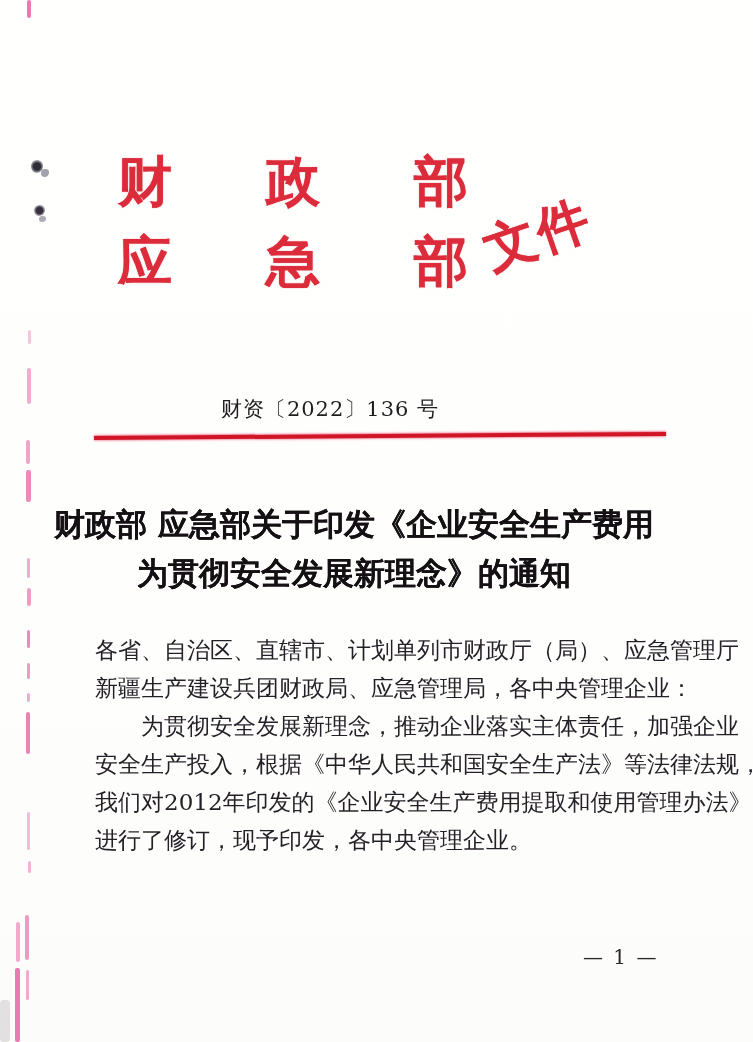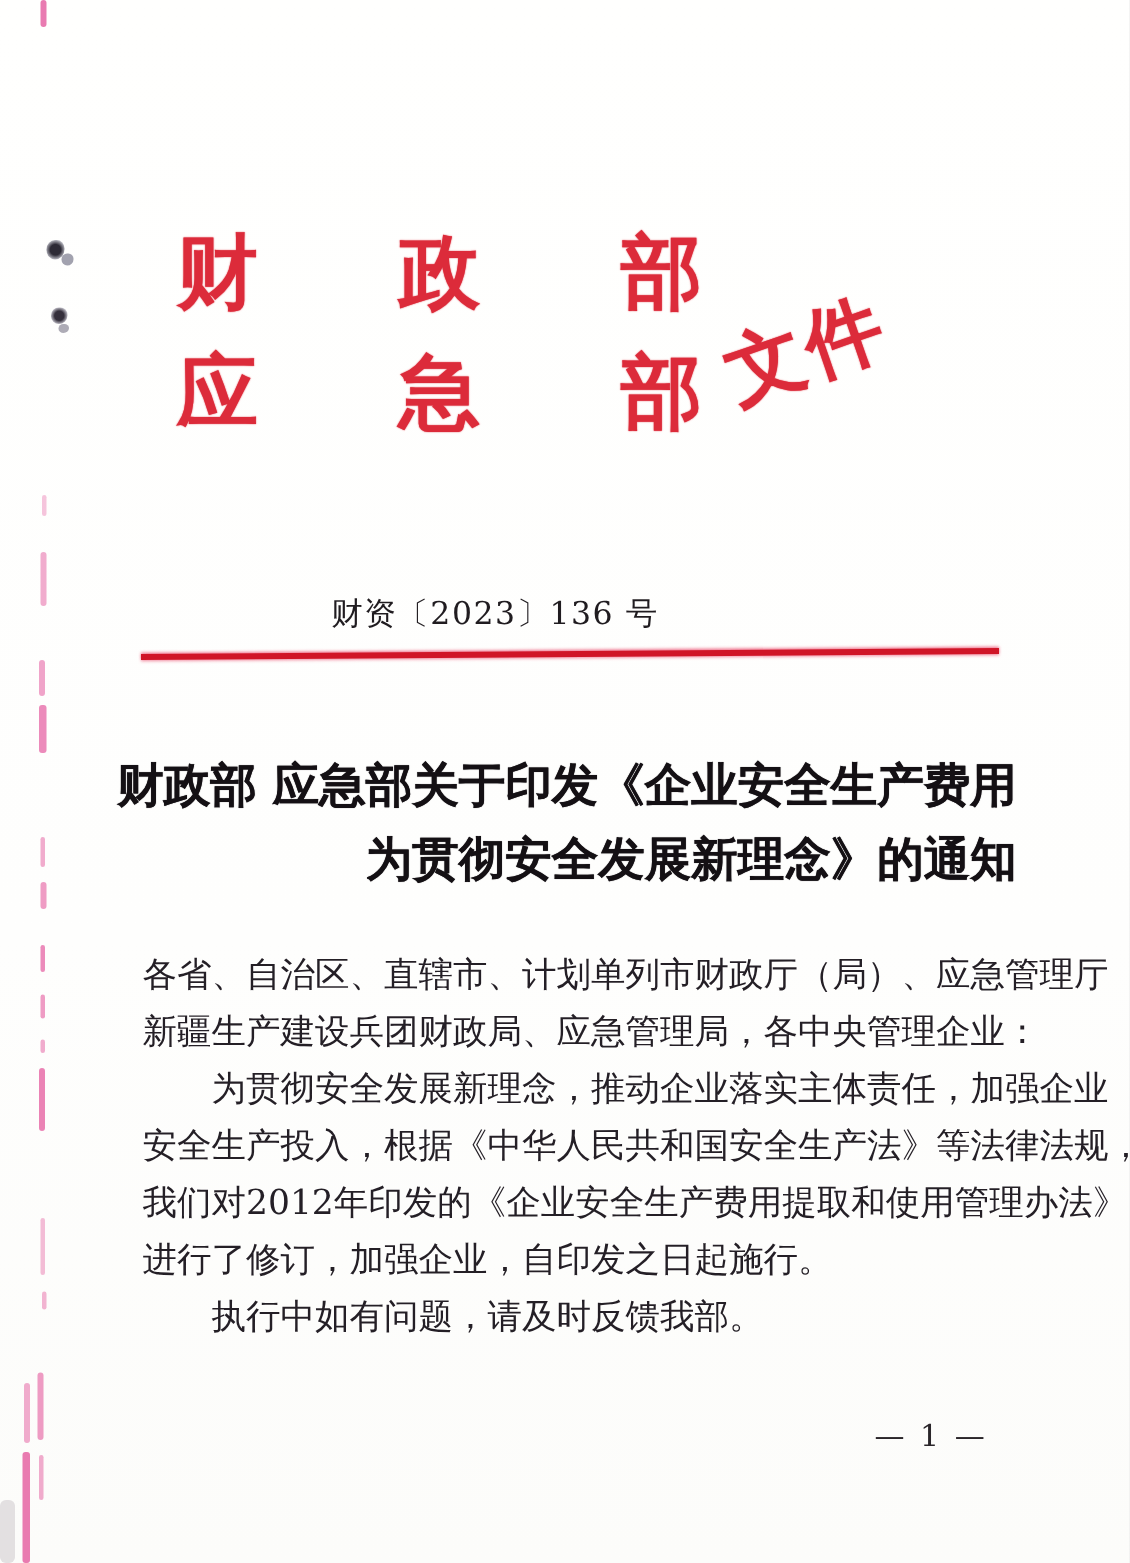--- a/index.html
+++ b/index.html
@@ -58,27 +58,26 @@
     position:absolute;left:94px;top:434px;
     width:572px;height:4px;
     background:var(--line-red);
     box-shadow:0 -1px 2px rgba(236,90,120,.75),0 1px 2px rgba(236,90,120,.55);
     transform:rotate(-0.4deg);
   }
   
   .title{
     position:absolute;left:354px;top:500px;
     transform:translateX(-50%);
-    text-align:right;
+    text-align:center;
     font-size:31px;font-weight:bold;
     line-height:49px;
     color:#141014;
     white-space:nowrap;
     text-shadow:0 0 .5px currentColor;
-    margin-left:24px;
   }
   
   .body-text{
     position:absolute;left:95px;top:631px;width:575px;
     font-size:23px;
     color:#241f26;
   }
   .bl{
     height:38px;line-height:38px;
     white-space:nowrap;
@@ -108,37 +107,36 @@
       <span>部</span>
     </div>
     <div class="lh-row lh-row2">
       <span>应</span>
       <span>急</span>
       <span>部</span>
     </div>
   </div>
   <div class="stamp">文件</div>
 
-  <div class="doc-number">财资〔2023〕136 号</div>
+  <div class="doc-number">财资〔2022〕136 号</div>
 
   <div class="red-line"></div>
 
   <div class="title">
     <div>财政部 应急部关于印发《企业安全生产费用</div>
     <div>为贯彻安全发展新理念》的通知</div>
   </div>
 
   <div class="body-text">
     <div class="bl">各省、自治区、直辖市、计划单列市财政厅（局）、应急管理厅（局），</div>
     <div class="bl">新疆生产建设兵团财政局、应急管理局，各中央管理企业：</div>
     <div class="bl indent">为贯彻安全发展新理念，推动企业落实主体责任，加强企业</div>
     <div class="bl">安全生产投入，根据《中华人民共和国安全生产法》等法律法规，</div>
     <div class="bl">我们对2012年印发的《企业安全生产费用提取和使用管理办法》</div>
-    <div class="bl">进行了修订，加强企业，自印发之日起施行。</div>
-    <div class="bl indent">执行中如有问题，请及时反馈我部。</div>
+    <div class="bl">进行了修订，现予印发，各中央管理企业。</div>
   </div>
 
   <div class="page-number">— 1 —</div>
 
   <div class="artifacts">
     <i class="pk" style="left:27px;top:0;width:4px;height:18px;opacity:.8;"></i>
     <i class="pk" style="left:28px;top:330px;width:3px;height:14px;opacity:.35;"></i>
     <i class="pk" style="left:27px;top:368px;width:4px;height:36px;opacity:.5;"></i>
     <i class="pk" style="left:26px;top:440px;width:4px;height:24px;opacity:.55;"></i>
     <i class="pk" style="left:26px;top:470px;width:5px;height:32px;opacity:.7;"></i>

